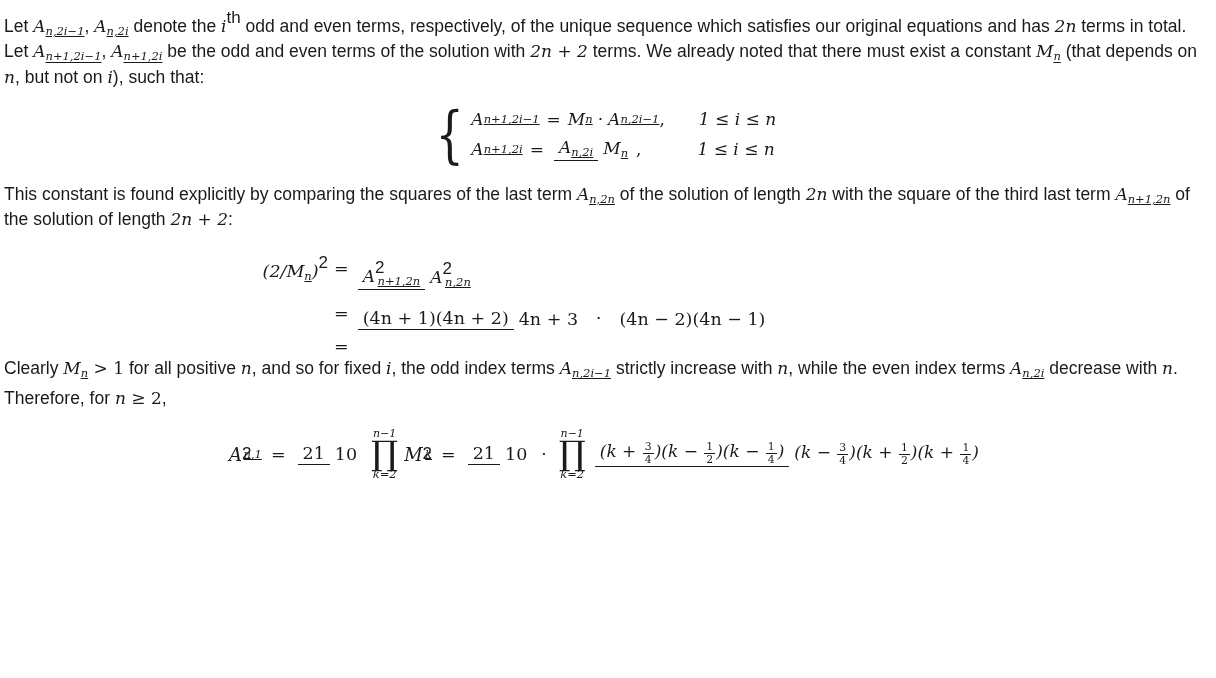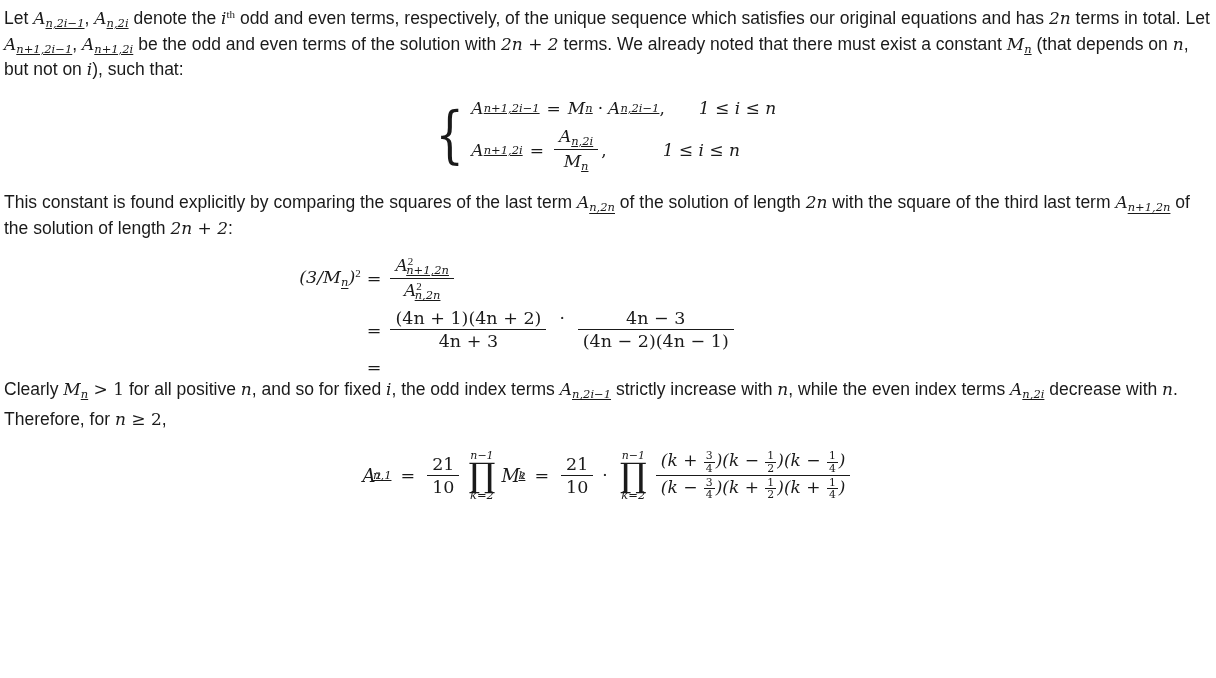--- a/index.html
+++ b/index.html
@@ -45,24 +45,24 @@
     font-size: 17px;
   }
   .sub {
     font-size: 11.5px;
     vertical-align: -0.28em;
     font-style: italic;
     font-family: "DejaVu Serif", serif;
     text-decoration: underline;
   }
   .sup {
-    font-size: 11px;
+    font-size: 17px;
     vertical-align: 0.52em;
     font-style: normal;
-    font-family: Liberation Serif, serif;
+    font-family: Liberation Sans, sans-serif;
   }
 
   
   .eq-system {
     display: flex;
     justify-content: center;
     margin-top: 16px;
   }
   .brace-wrap {
     display: flex;
@@ -96,21 +96,21 @@
     font-family: "DejaVu Serif", serif;
     font-size: 17px;
     display: inline-block;
   }
   .cond1 { margin-left: 34px; }
   .cond2 { margin-left: 56px; }
 
   
   .frac {
     display: inline-flex;
-    flex-direction: column;
+    flex-direction: row;
     vertical-align: middle;
     text-align: center;
     margin: 0 3px;
   }
   .frac .num {
     padding: 0 5px 1px 5px;
     border-bottom: 1.1px solid #1a1a1a;
     font-family: "DejaVu Serif", serif;
     white-space: nowrap;
   }
@@ -145,20 +145,21 @@
     font-family: "DejaVu Serif", serif;
     font-size: 17.5px;
     justify-self: center;
   }
   .deriv-rhs {
     font-family: "DejaVu Serif", serif;
     font-size: 17.5px;
     justify-self: start;
     display: flex;
     align-items: flex-start;
+    margin-top: 12px;
   }
   .dot { margin: 0 10px; font-size: 17px; }
 
   
   .prodline {
     margin-top: 18px;
     display: flex;
     justify-content: center;
     align-items: center;
   }
@@ -248,39 +249,38 @@
     </div>
   </div>
 
   <p class="para p2">
     <span>This constant is found explicitly by comparing the squares of the last term </span><span class="m">A</span><span class="sub">n,2n</span><span> of the solution of length </span><span class="m">2n</span><span> with the square of the third last term </span><span class="m">A</span><span class="sub">n+1,2n</span><span> of the solution of length </span><span class="m">2n + 2</span><span>:</span>
   </p>
 
   <div class="deriv">
     <div class="deriv-grid">
 
-      <div class="deriv-lhs"><span>(3/M</span><span class="sub">n</span><span>)</span><span class="sup">2</span></div>
+      <div class="deriv-lhs"><span>(2/M</span><span class="sub">n</span><span>)</span><span class="sup">2</span></div>
       <div class="deriv-eq">=</div>
       <div class="deriv-rhs">
         <span class="frac">
           <span class="num"><span class="m">A</span><span class="sup">2</span><span class="sub" style="margin-left:-7px;">n+1,2n</span></span>
           <span class="den"><span class="m">A</span><span class="sup">2</span><span class="sub" style="margin-left:-7px;">n,2n</span></span>
         </span>
       </div>
 
       <div></div>
       <div class="deriv-eq">=</div>
       <div class="deriv-rhs">
         <span class="frac">
           <span class="num">(4n + 1)(4n + 2)</span>
           <span class="den">4n + 3</span>
         </span>
         <span class="dot mu">·</span>
         <span class="frac">
-          <span class="num">4n − 3</span>
           <span class="den">(4n − 2)(4n − 1)</span>
         </span>
       </div>
 
       <div></div>
       <div class="deriv-eq">=</div>
 
     </div>
   </div>
 

